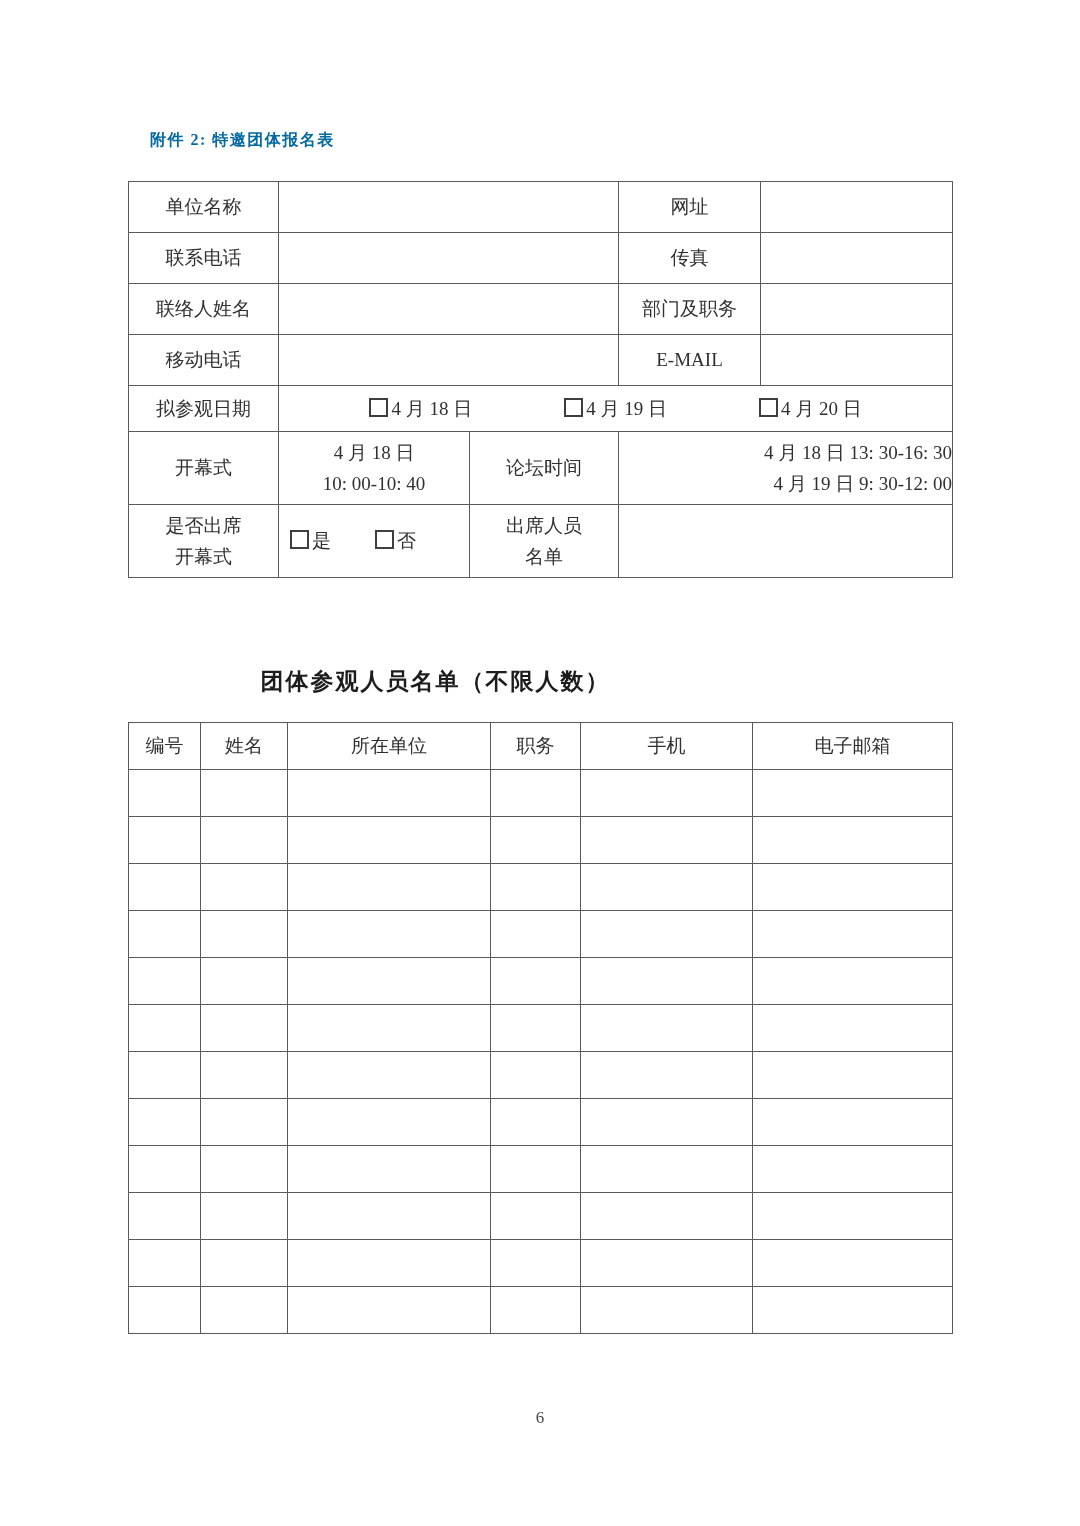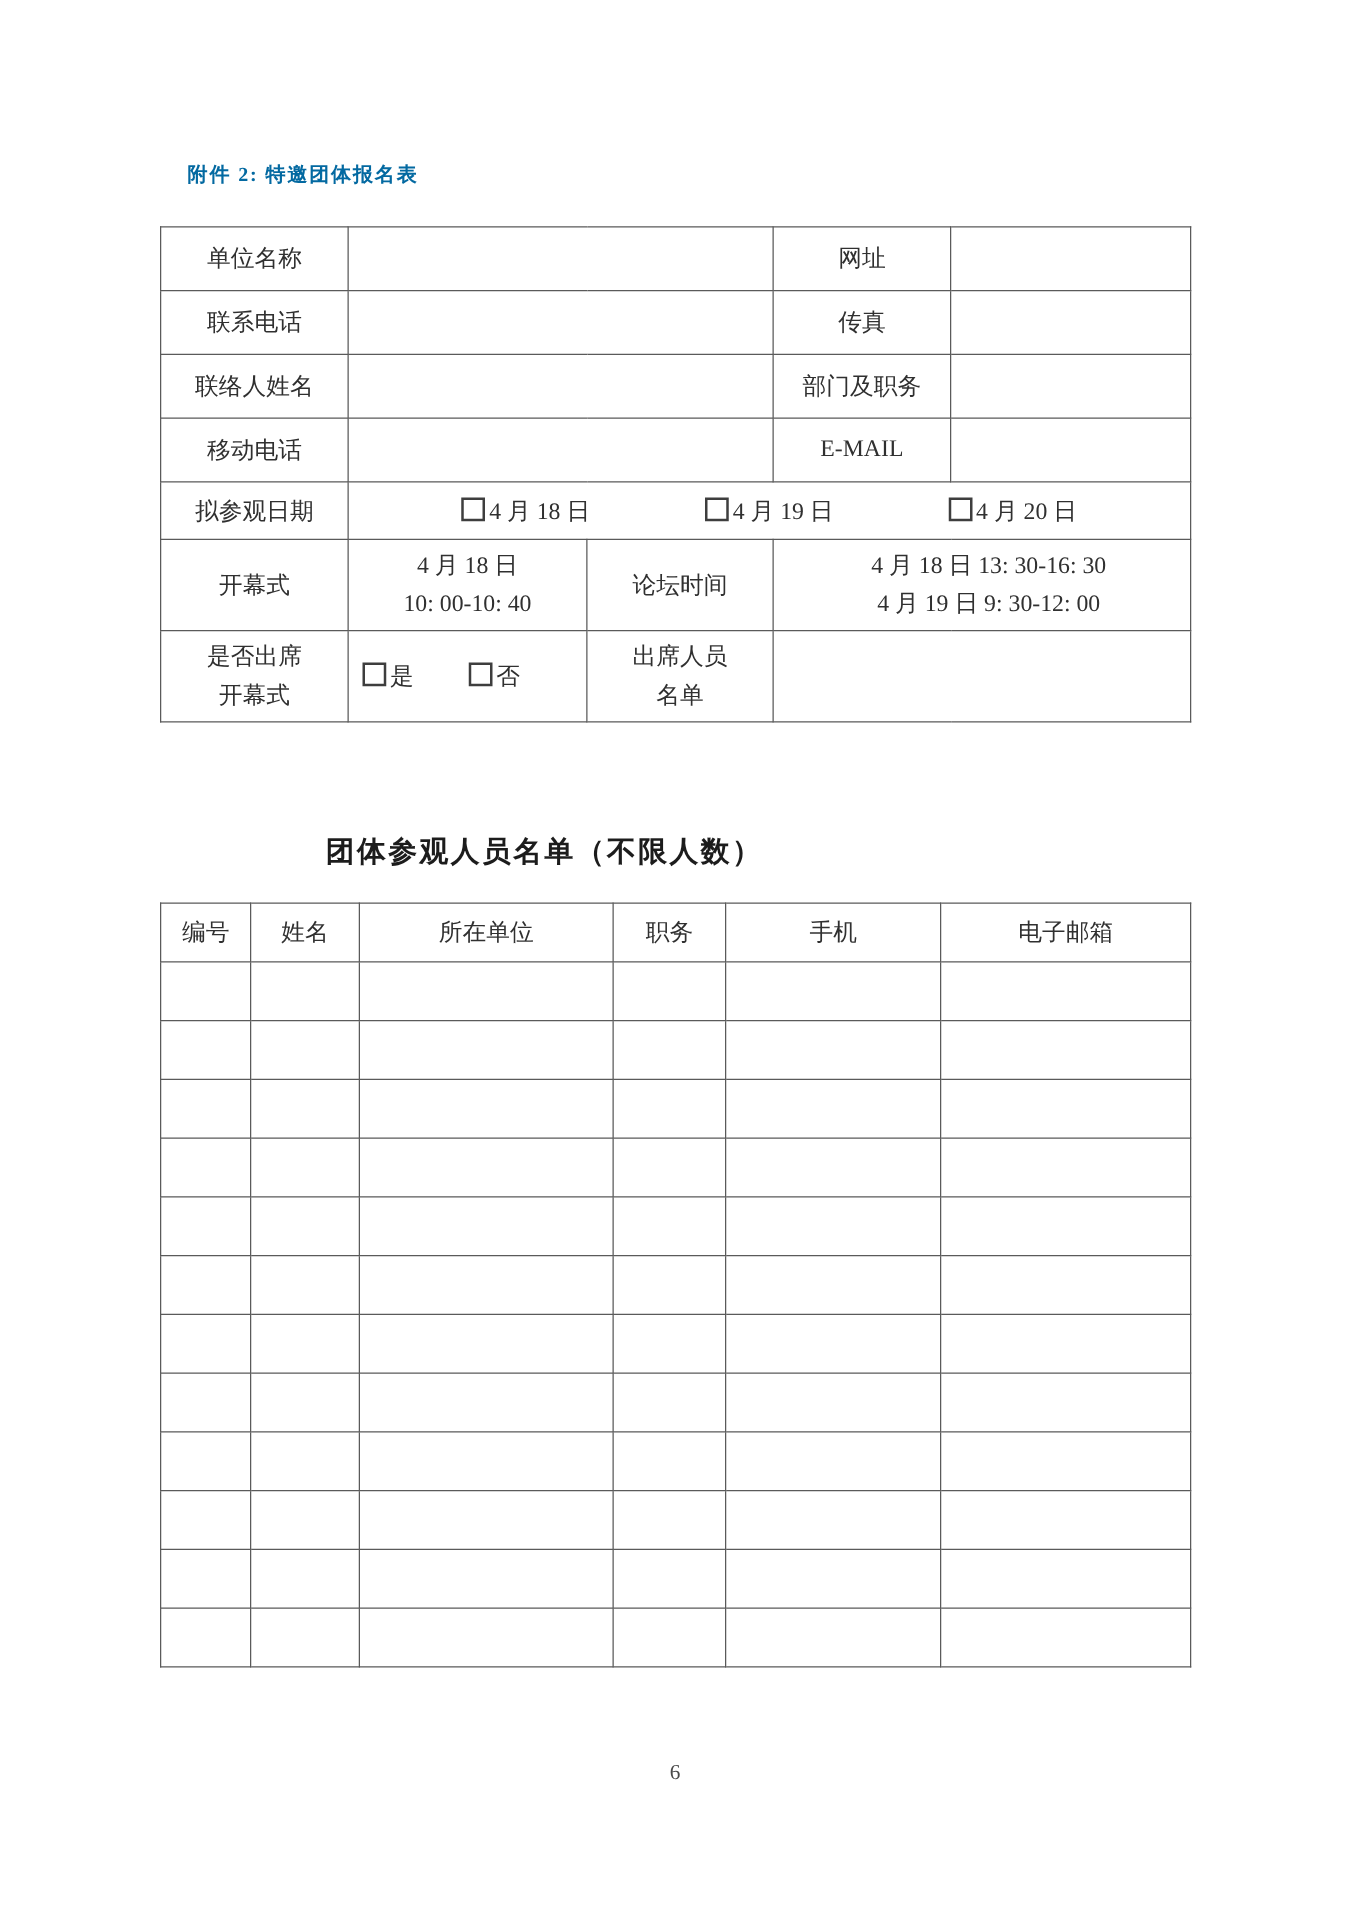--- a/index.html
+++ b/index.html
@@ -20,21 +20,21 @@
     border: 1.5px solid #5a5a5a;
     text-align: center; vertical-align: middle;
     font-size: 19px; padding: 0;
     overflow: hidden;
   }
   #form-table { position: absolute; left: 128px; top: 181px; width: 824px; }
   #form-table .h52 td { height: 50px; }
   #form-table .h47 td { height: 45px; text-align: center; }
   #form-table .h74 td { height: 72px; }
   .two-line { line-height: 31px; }
-  .left-pad { text-align: center; padding-left: 11px; }
+  .left-pad { text-align: right; padding-left: 11px; }
   .checkbox {
     display: inline-block;
     width: 15px; height: 15px;
     border: 2px solid #3e3e3e;
     vertical-align: -2px;
     margin-right: 3px;
     background: #fff;
   }
   .date-options { display: flex; justify-content: center; gap: 92px; }
   .date-option { white-space: nowrap; }

